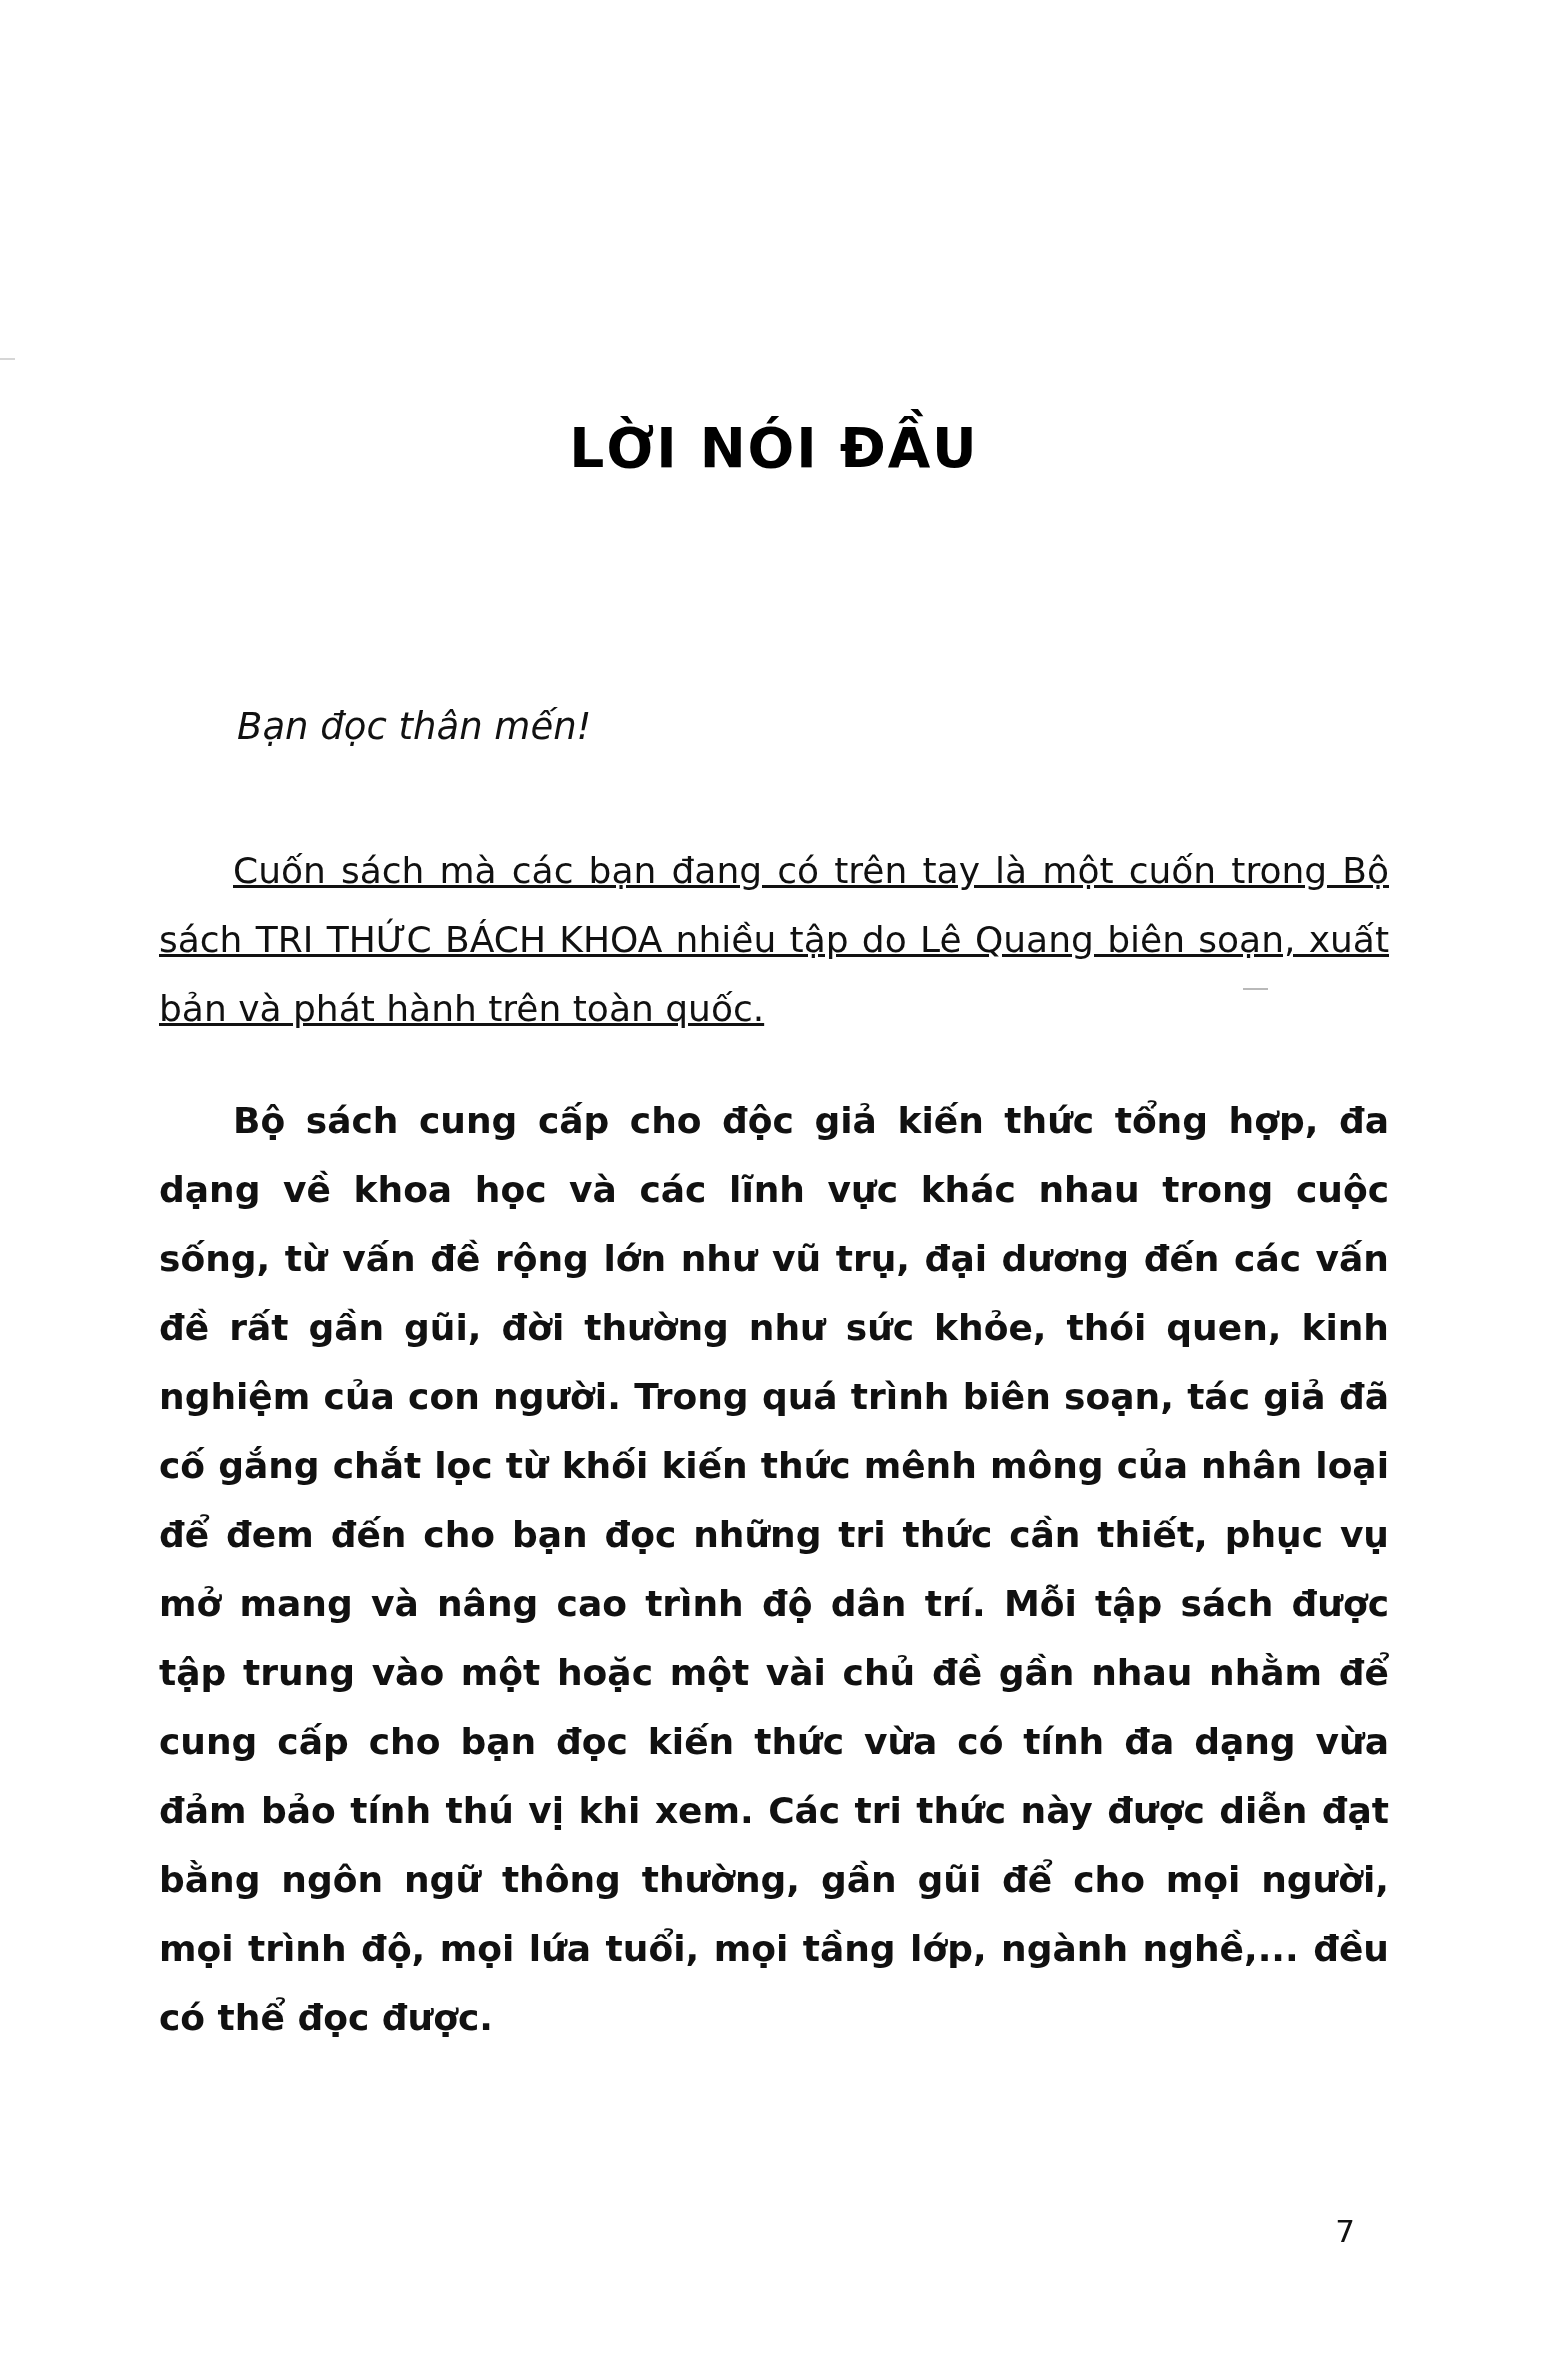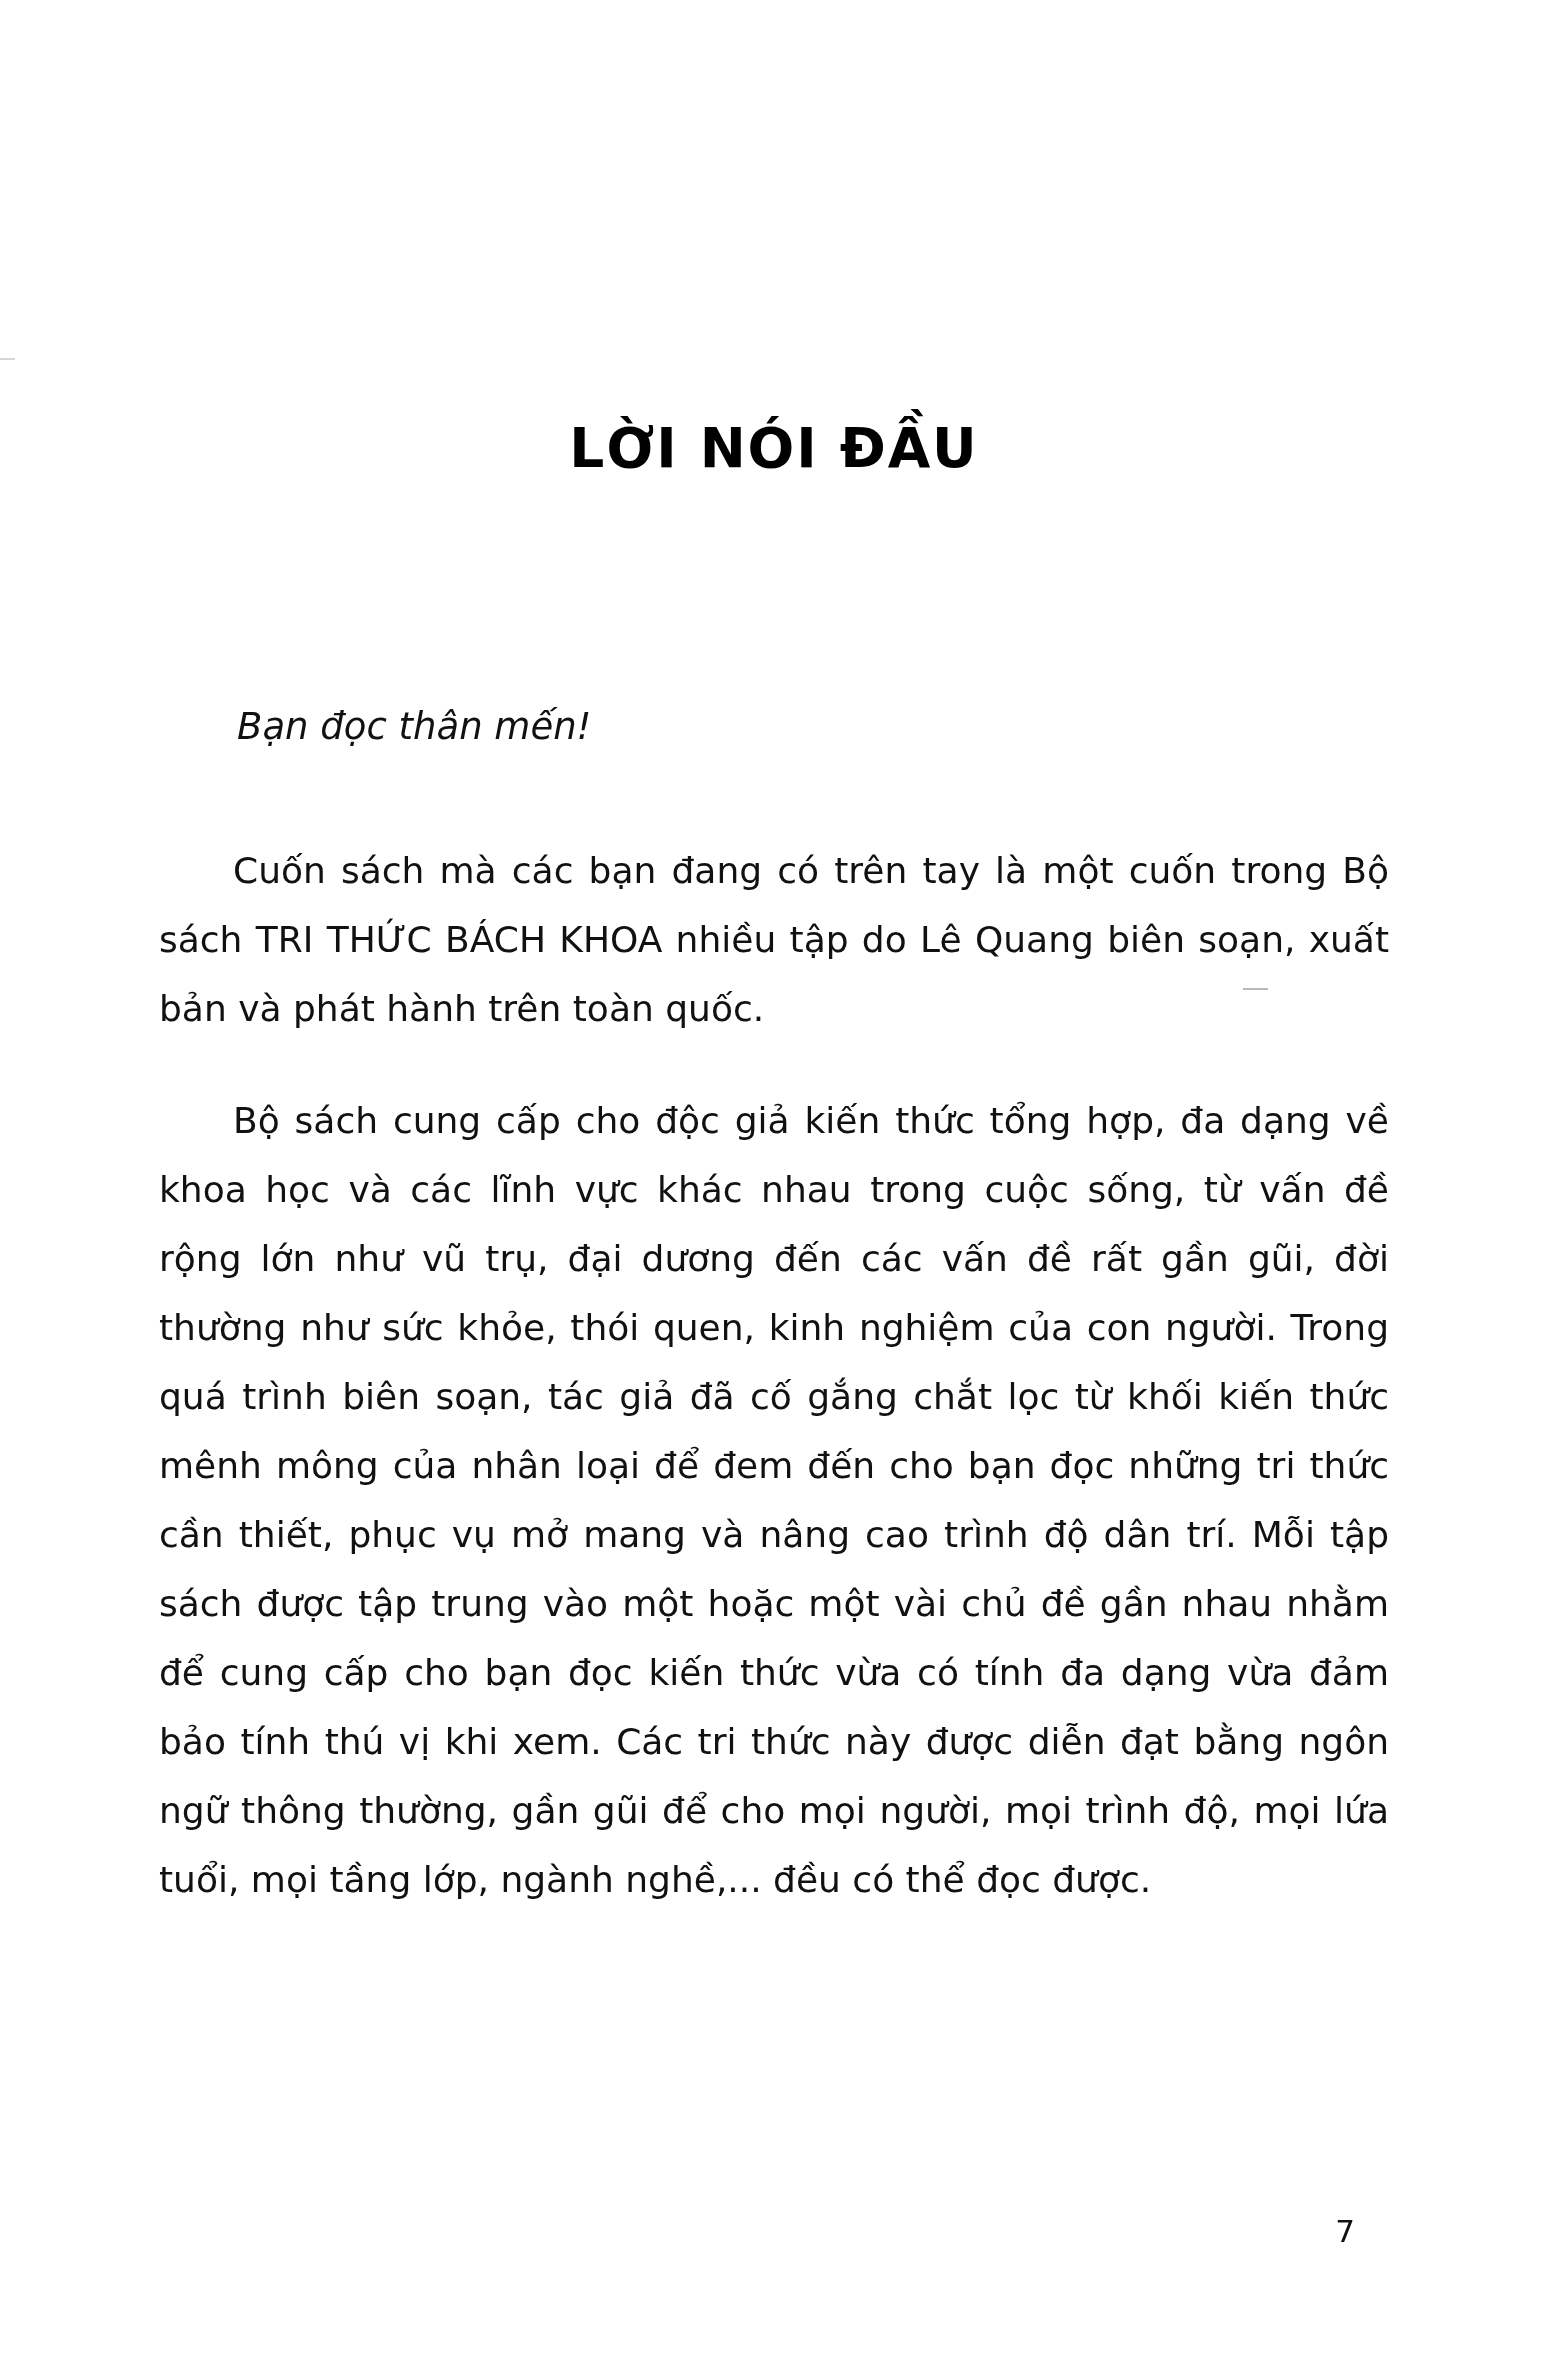--- a/index.html
+++ b/index.html
@@ -51,24 +51,26 @@
     width: 1230px;
     font-size: 36px;
     line-height: 69px;
     text-align: justify;
     text-justify: inter-word;
     color: #111111;
   }
   #para-1 {
     top: 800px;
     text-indent: 74px;
+    text-decoration: underline;
   }
   #para-2 {
     top: 1050px;
     text-indent: 74px;
+    font-weight: bold;
   }
   .page-number {
     position: absolute;
     right: 34px;
     top: 2213px;
     font-size: 31px;
     color: #111111;
   }
   .margin-tick {
     position: absolute;

